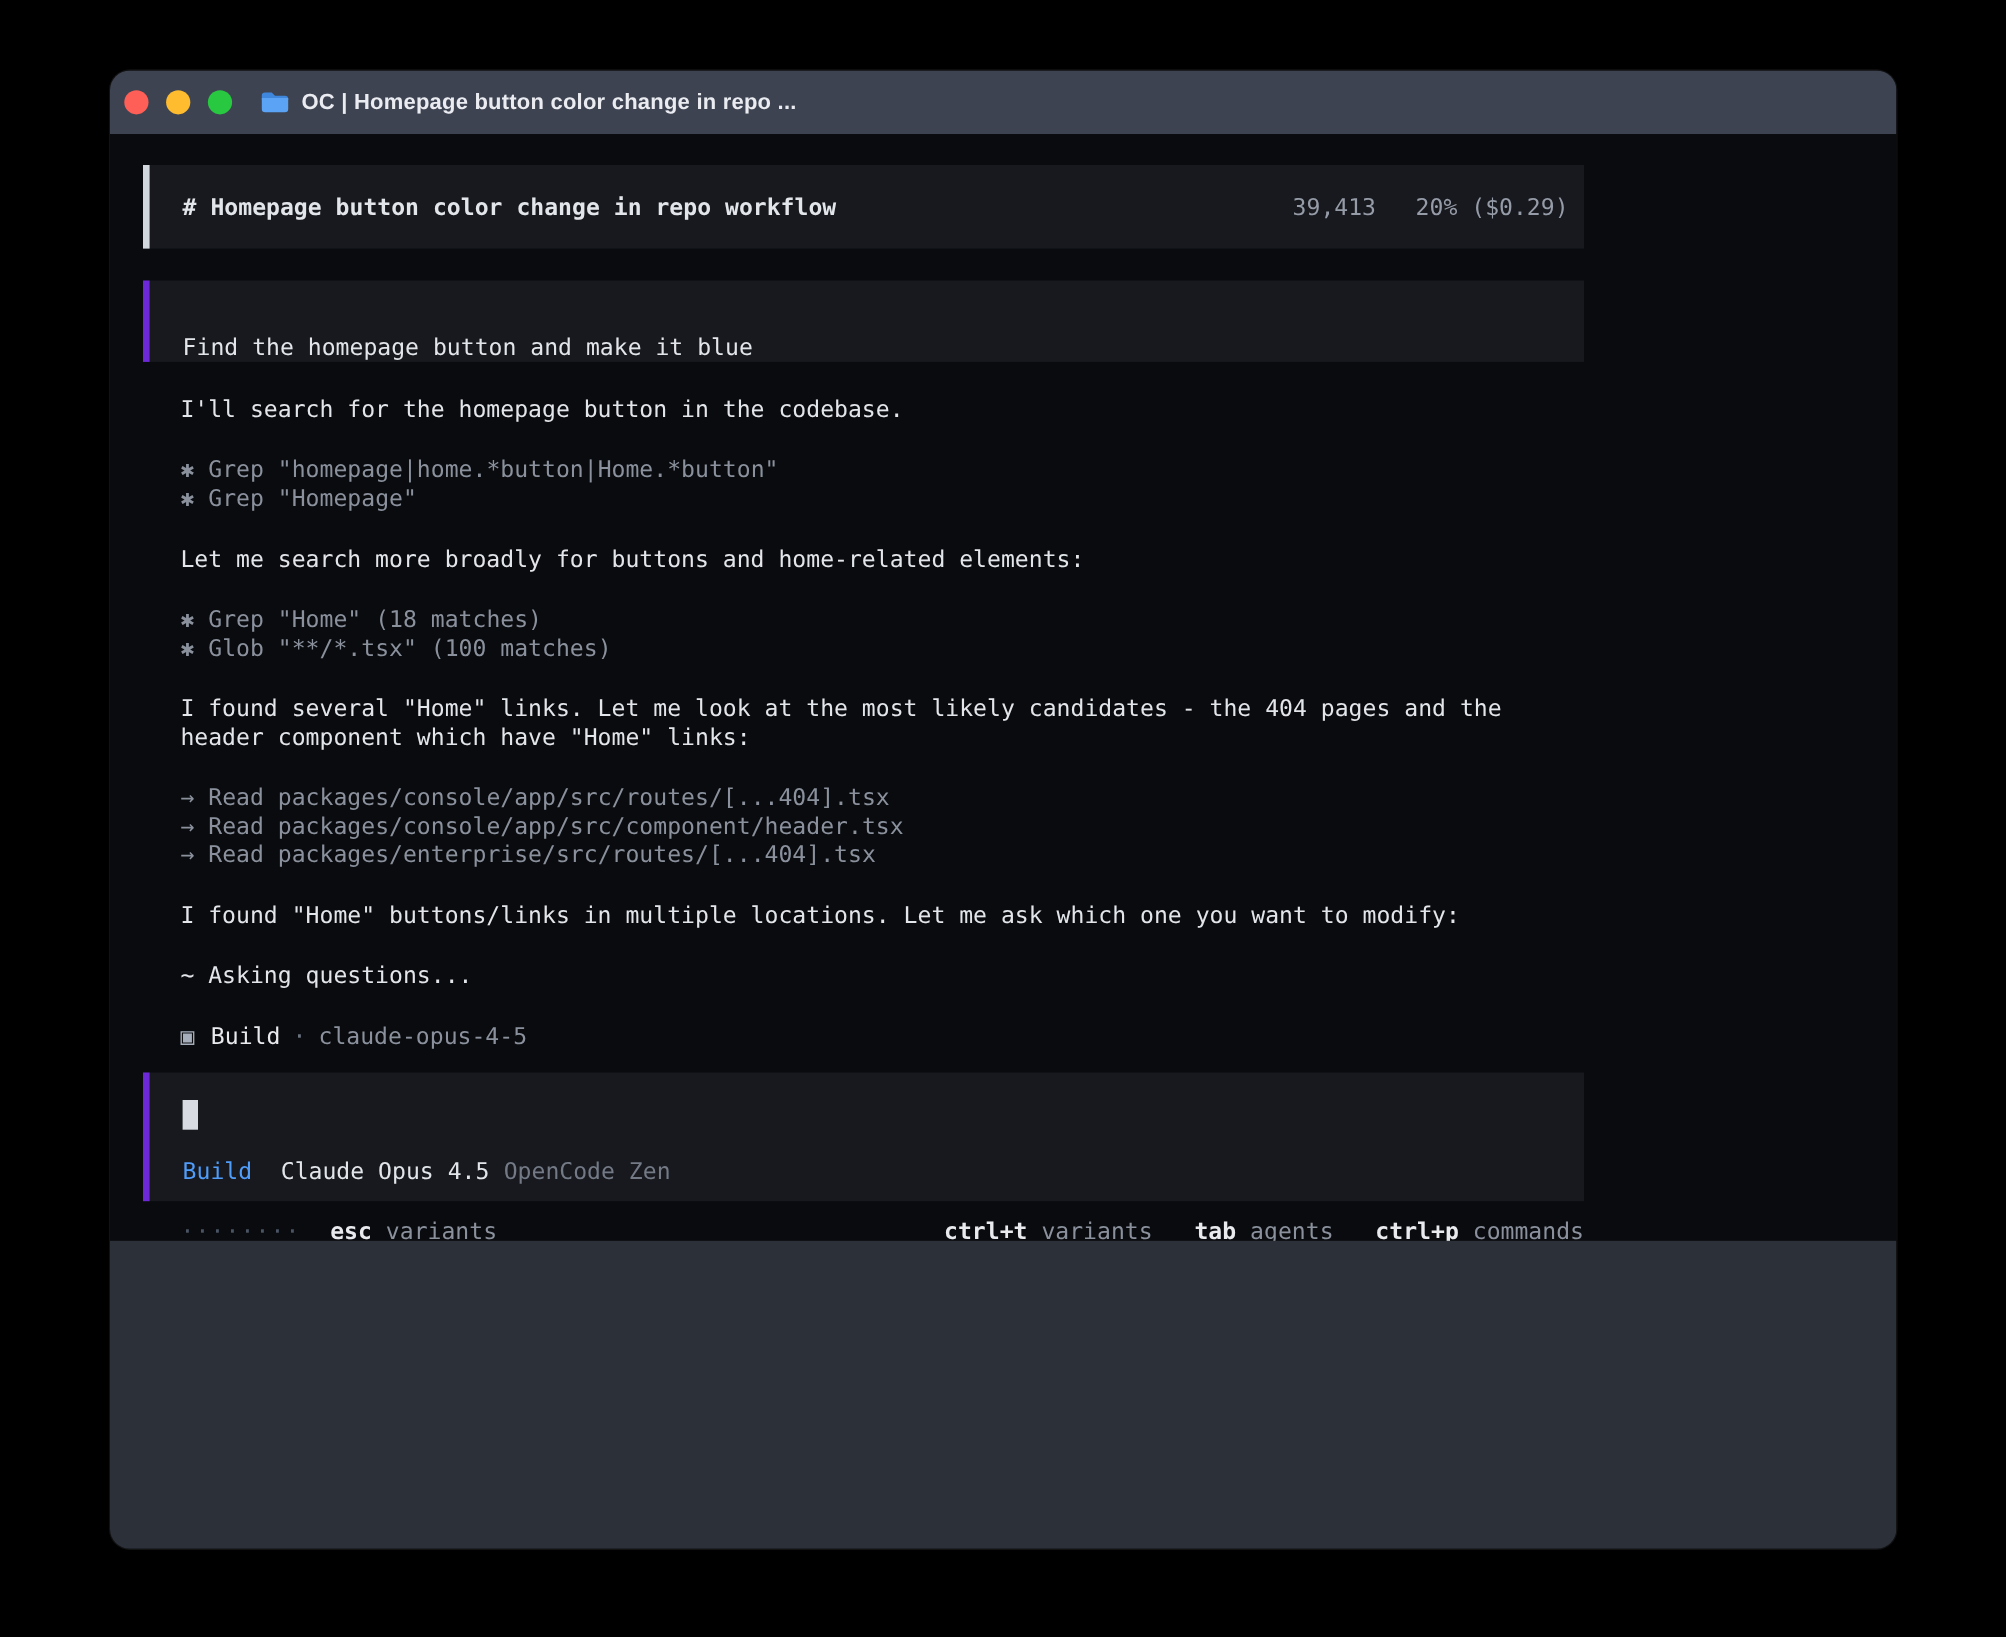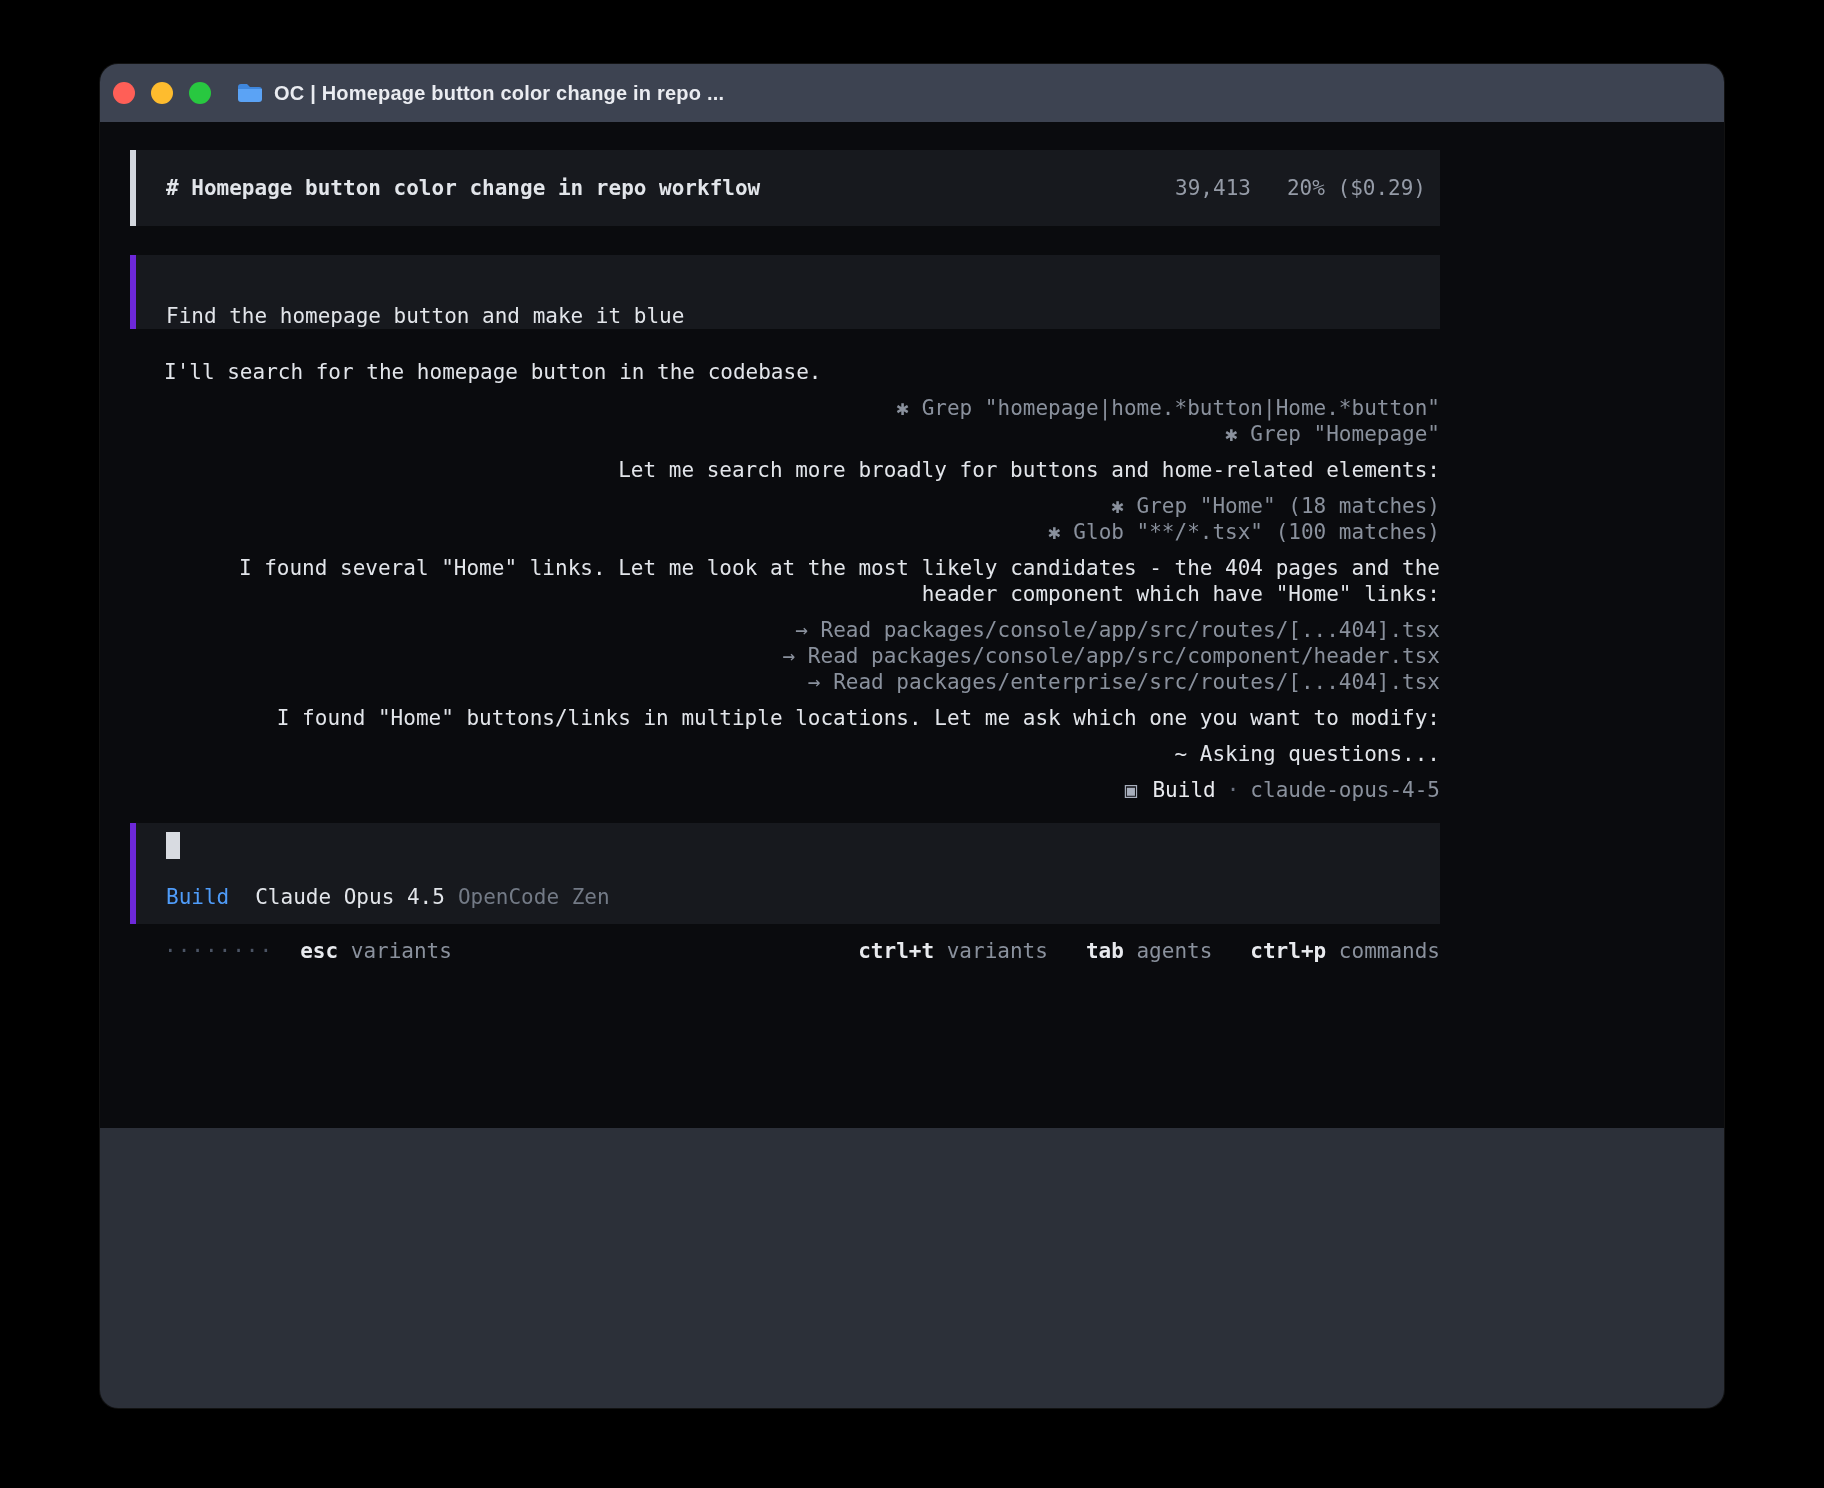--- a/index.html
+++ b/index.html
@@ -49,31 +49,31 @@
     padding: 0 14px 0 30px;
   }
   .session-title { font-weight: 700; white-space: nowrap; }
   .session-stats { color: #959ba7; display: flex; gap: 36px; white-space: nowrap; }
   .user-msg {
     margin-top: 29px; height: 74px;
     display: flex; align-items: flex-end; padding-left: 30px;
   }
   
   .chat { margin-left: 34px; width: 1276px; margin-top: 30px; }
-  .chat > * + * { margin-top: 10px; text-align: right; }
+  .chat > * + * { margin-top: 29px; }
   .chat p { line-height: 26px; }
   .line { line-height: 26px; white-space: nowrap; }
   .dim { color: #8a919d; }
   .pfx { font-family: "DejaVu Sans Mono", "DejaVu Sans", monospace; }
   .agent-line { line-height: 26px; white-space: nowrap; }
   .agent-line .agent-icon { color: #a7aebb; margin-right: 15px; font-family: "DejaVu Sans Mono", "DejaVu Sans", monospace; }
   .agent-line .agent-name { color: #e8eaee; margin-right: 11px; }
   .agent-line .agent-sep { color: #6b7280; margin-right: 11px; }
   
-  .composer { margin-top: 20px; padding: 9px 0 14px 30px; }
+  .composer { margin-top: 20px; padding: 25px 0 14px 30px; }
   .cursor { width: 14px; height: 27px; background: #d8dbe1; }
   .composer-meta { margin-top: 25px; line-height: 26px; white-space: nowrap; }
   .agent-label { color: #4f9cf9; margin-right: 26px; }
   .model-label { color: #e2e5ea; margin-right: 13px; }
   .provider-label { color: #737a86; }
   
   .statusbar {
     margin: 14px 0 0 34px; width: 1276px;
     display: flex; justify-content: space-between; align-items: center;
     color: #8a919d; line-height: 26px; white-space: nowrap;

